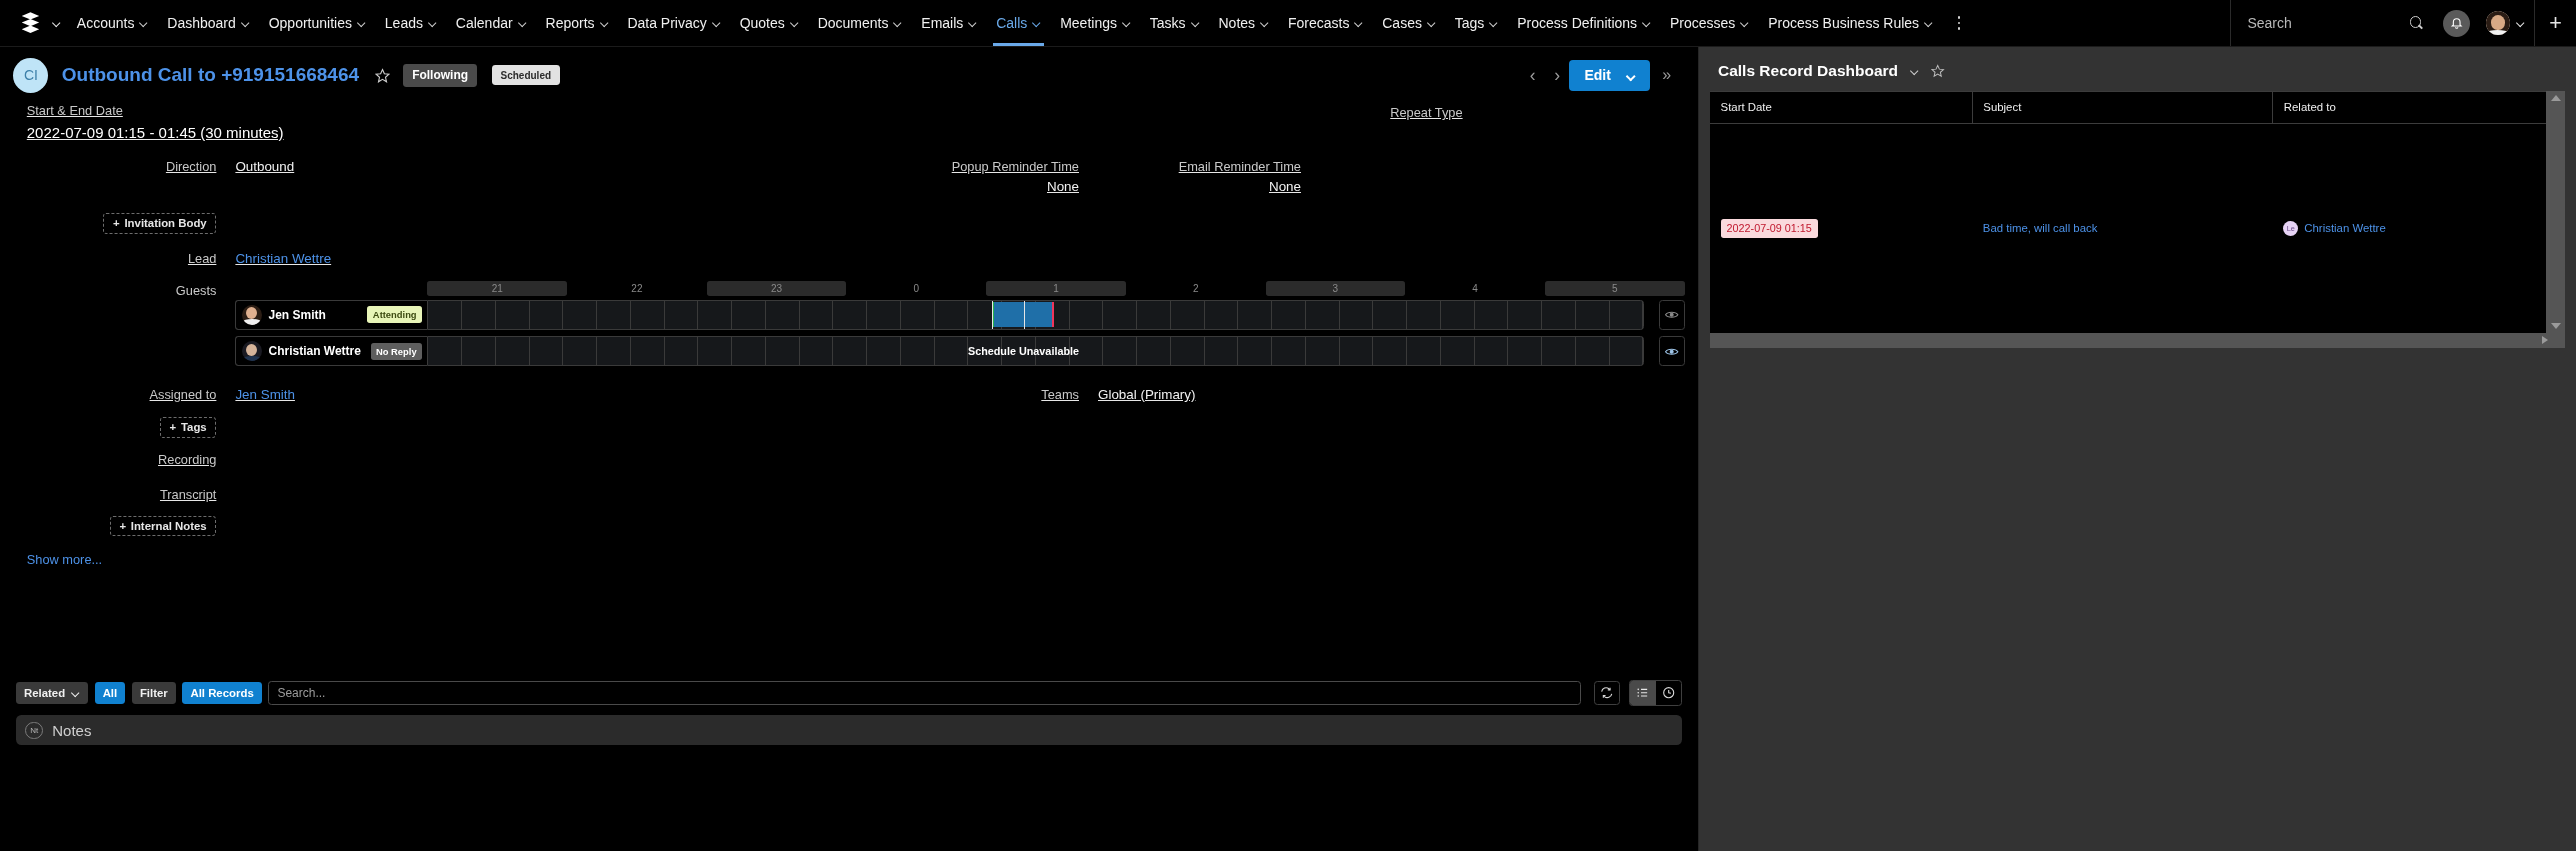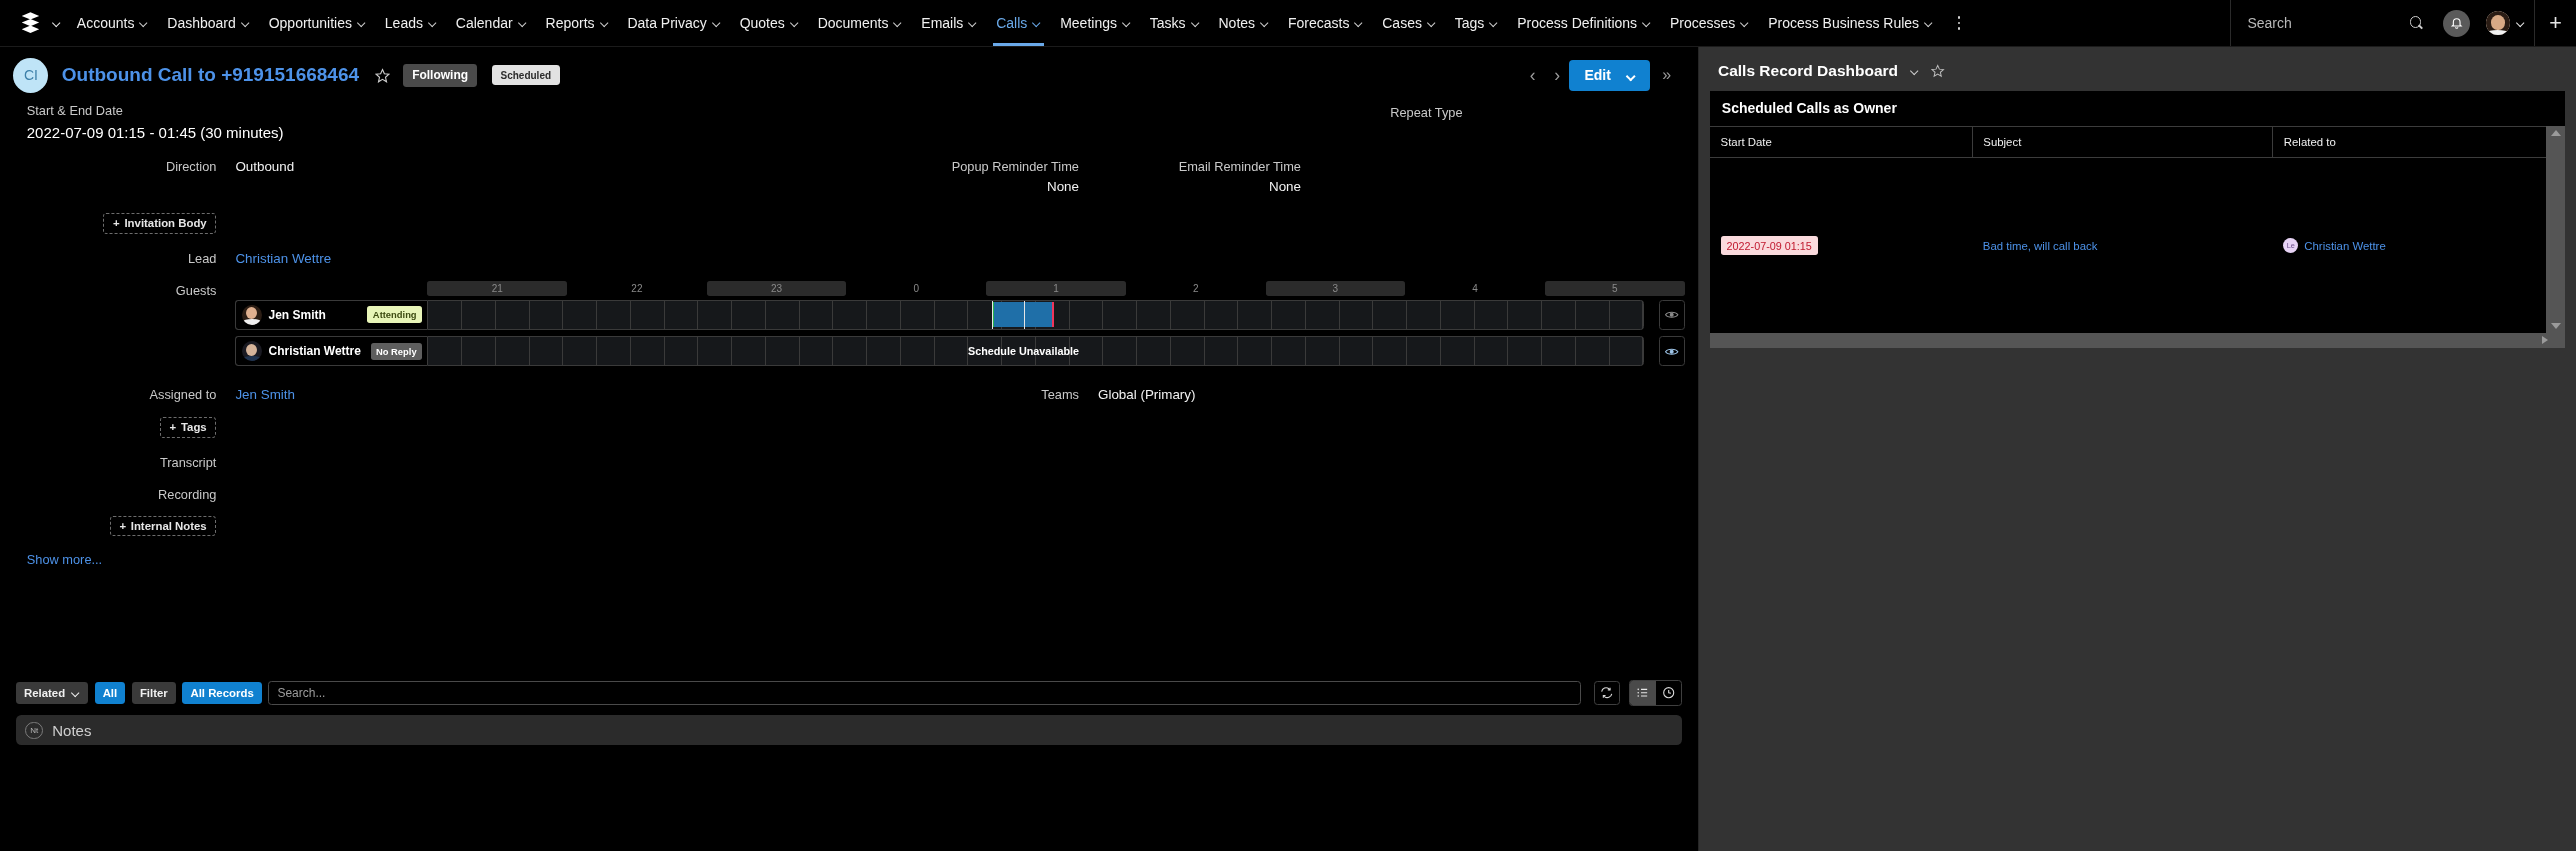--- a/index.html
+++ b/index.html
@@ -107,21 +107,21 @@
   #editbtn {
     background:#1081d0; color:#fff; font-size:14px; font-weight:bold;
     padding:7.4px 15px; border-radius:4px; display:flex; align-items:center; gap:15px; cursor:pointer;
   }
   #editbtn .chev::after { border-width:0 2px 2px 0; }
   #dblchev { font-size:16px; color:#9a9a9a; padding:0 10.8px 0 12px; cursor:pointer; }
 
   
   #fields { padding:0 13.4px; position:relative; }
   .frow { display:flex; align-items:flex-start; }
-  .fcol { width:50%; display:flex; }
+  .fcol { width:50%; display:flex;text-decoration:underline; }
   .flabel {
     width:222px; text-align:right; padding-right:19px;
     font-size:12.8px; color:#c9c9c9; flex:0 0 auto; line-height:20px;
   }
   .fvalue { font-size:13.4px; color:#f2f2f2; line-height:20px; }
   .fvalue.link { color:#4d92e8; cursor:pointer; }
   .fullleft { padding-left:13.4px; }
   .stack-label { font-size:12.8px; color:#c9c9c9; }
   .stack-value { font-size:15px; color:#fff; margin-top:5.4px; }
 
@@ -591,31 +591,31 @@
           <div class="flabel" style="line-height:normal;">
             <div class="addbtn">
               <span>+</span>
               <span>Tags</span>
             </div>
           </div>
         </div>
         <div class="fcol"></div>
       </div>
 
+      <div class="frow" style="margin-top:12px;">
+        <div class="fcol">
+          <div class="flabel">Recording</div>
+          <div class="fvalue"></div>
+        </div>
+        <div class="fcol"></div>
+      </div>
+
       <div class="frow" style="margin-top:15px;">
         <div class="fcol">
           <div class="flabel">Transcript</div>
-          <div class="fvalue"></div>
-        </div>
-        <div class="fcol"></div>
-      </div>
-
-      <div class="frow" style="margin-top:12px;">
-        <div class="fcol">
-          <div class="flabel">Recording</div>
           <div class="fvalue"></div>
         </div>
         <div class="fcol"></div>
       </div>
 
       <div class="frow" style="margin-top:10.8px;">
         <div class="fcol">
           <div class="flabel" style="line-height:normal;">
             <div class="addbtn">
               <span>+</span>
@@ -680,21 +680,20 @@
   <div id="rightpane">
     <div id="dashhead">
       <div id="dashtitle">Calls Record Dashboard</div>
       <span class="chev" style="color:#d0d0d0;"></span>
       <svg style="width:13.4px;height:13.4px;" viewBox="0 0 24 24" fill="none" stroke="#bdbdbd" stroke-width="1.8">
         <polygon points="12,2.5 15,9.2 22.3,9.9 16.8,14.8 18.4,22 12,18.2 5.6,22 7.2,14.8 1.7,9.9 9,9.2"></polygon>
       </svg>
     </div>
 
     <div id="dashcard">
-      <div id="dashcardtitle">Scheduled Calls as Owner</div>
       <div id="dashtablewrap">
         <table id="dashtable">
           <thead>
               <tr id="dashhdrrow">
                 <th>Start Date</th>
                 <th>Subject</th>
                 <th>Related to</th>
               </tr>
             </thead>
           <tbody id="dashbody">

